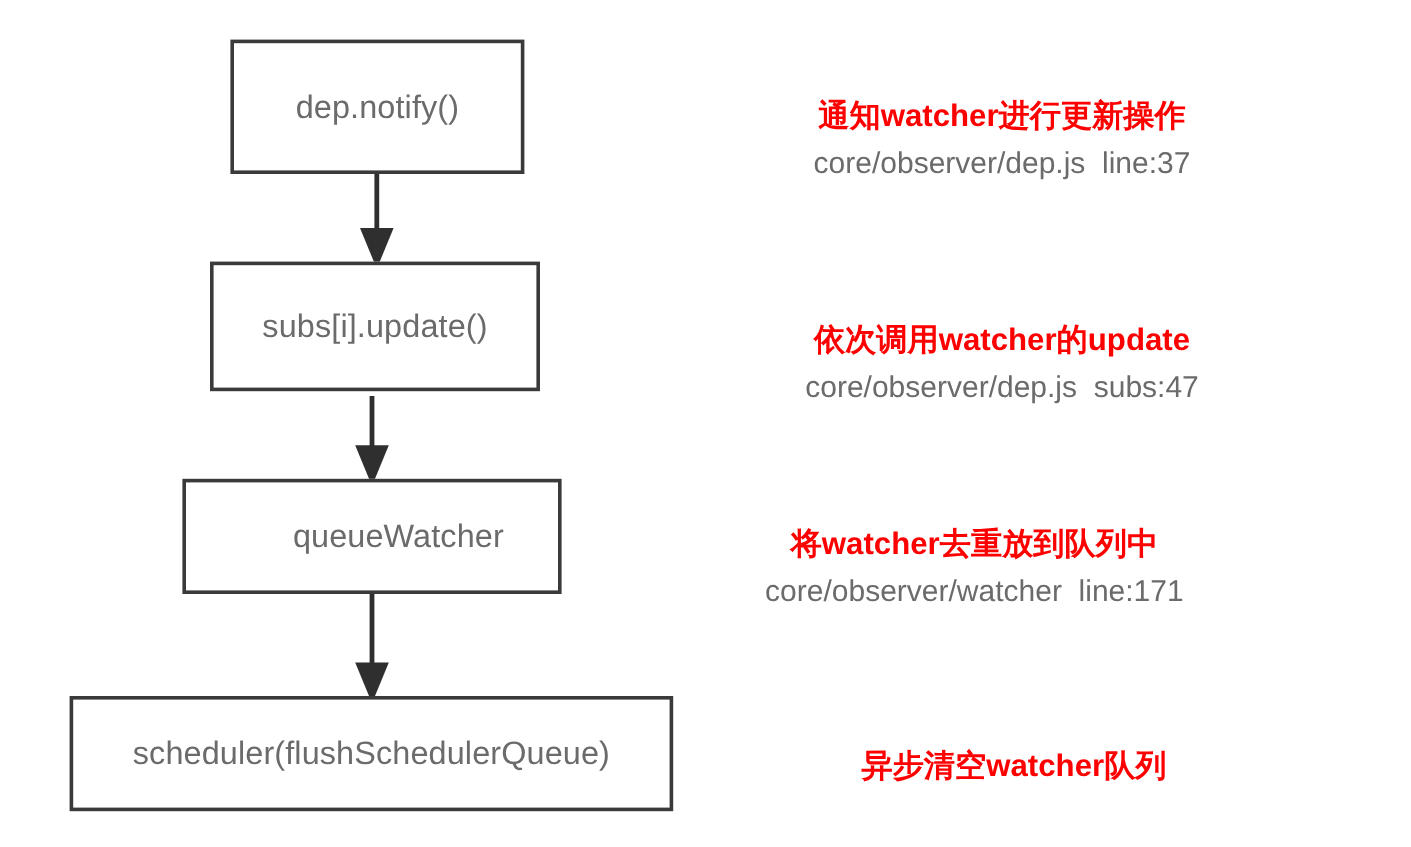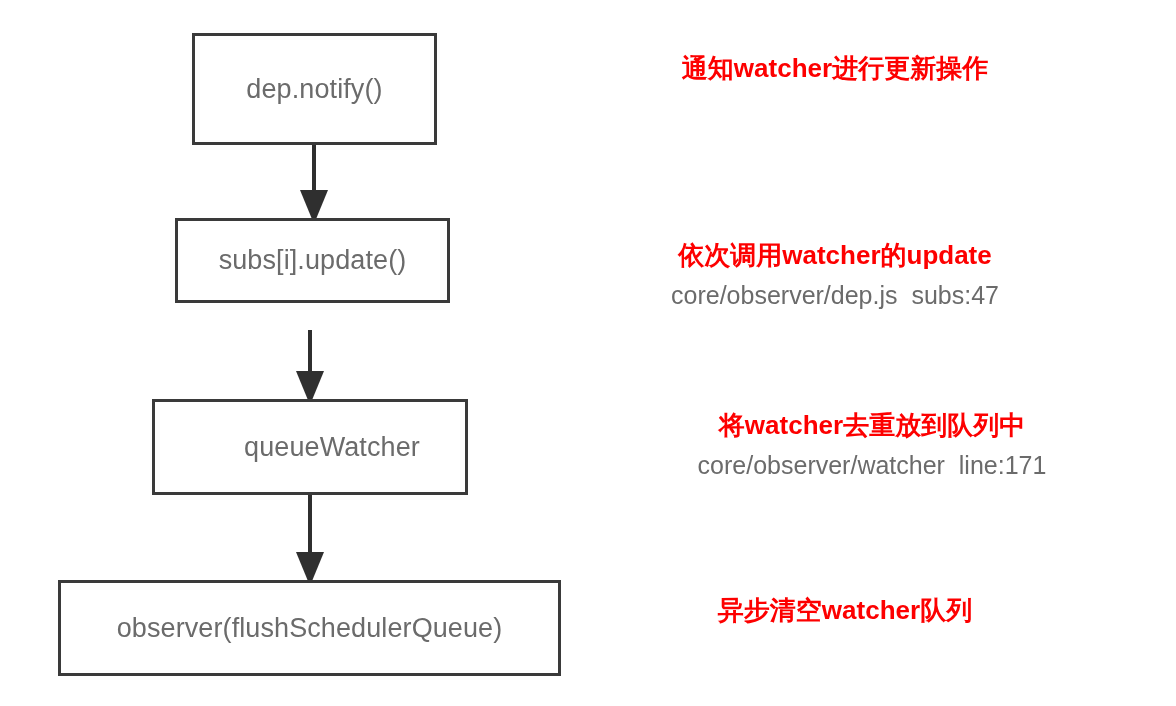--- a/index.html
+++ b/index.html
@@ -37,20 +37,21 @@
     font-family: "Liberation Sans", "DejaVu Sans", sans-serif;
     font-size: 27px;
     color: #6b6b6b;
     white-space: nowrap;
     letter-spacing: 0.1px;
   }
   .annotation {
     position: absolute;
     text-align: center;
     white-space: nowrap;
+    margin-top: 28px;
   }
   .annotation-title {
     font-family: "Liberation Sans", "DejaVu Sans", sans-serif;
     font-size: 26px;
     font-weight: bold;
     color: #fd0000;
     line-height: 1.22;
     white-space: nowrap;
   }
   .annotation-source {
@@ -79,42 +80,43 @@
     <g>
       <line x1="310" y1="495" x2="310" y2="558" stroke="#2f2f2f" stroke-width="4"></line>
       <polygon points="310,586 296,552 324,552" fill="#2f2f2f"></polygon>
     </g>
   </svg>
 
   <div class="node-box" style="left:192px; top:33px; width:245px; height:112px;">
     <span class="node-label">dep.notify()</span>
   </div>
 
-  <div class="node-box" style="left:175px; top:218px; width:275px; height:85px;">
+  <div class="node-box" style="left:175px; top:218px; width:275px; height:108px;">
     <span class="node-label">subs[i].update()</span>
   </div>
 
   <div class="node-box" style="left:152px; top:399px; width:316px; height:96px;padding-left:44px;">
     <span class="node-label">queueWatcher</span>
   </div>
 
   <div class="node-box" style="left:58px; top:580px; width:503px; height:96px;">
-    <span class="node-label">observer(flushSchedulerQueue)</span>
+    <span class="node-label">scheduler(flushSchedulerQueue)</span>
   </div>
 
   <div class="annotation" style="left:835px; top:53px; transform:translateX(-50%);">
     <div class="annotation-title">通知watcher进行更新操作</div>
+    <div class="annotation-source">core/observer/dep.js  line:37</div>
   </div>
 
   <div class="annotation" style="left:835px; top:240px; transform:translateX(-50%);text-align:center;">
     <div class="annotation-title">依次调用watcher的update</div>
     <div class="annotation-source">core/observer/dep.js  subs:47</div>
   </div>
 
-  <div class="annotation" style="left:872px; top:410px; transform:translateX(-50%);">
+  <div class="annotation" style="left:812px; top:410px; transform:translateX(-50%);">
     <div class="annotation-title">将watcher去重放到队列中</div>
     <div class="annotation-source">core/observer/watcher  line:171</div>
   </div>
 
   <div class="annotation" style="left:845px; top:595px; transform:translateX(-50%);">
     <div class="annotation-title">异步清空watcher队列</div>
   </div>
 
 </div>
 

